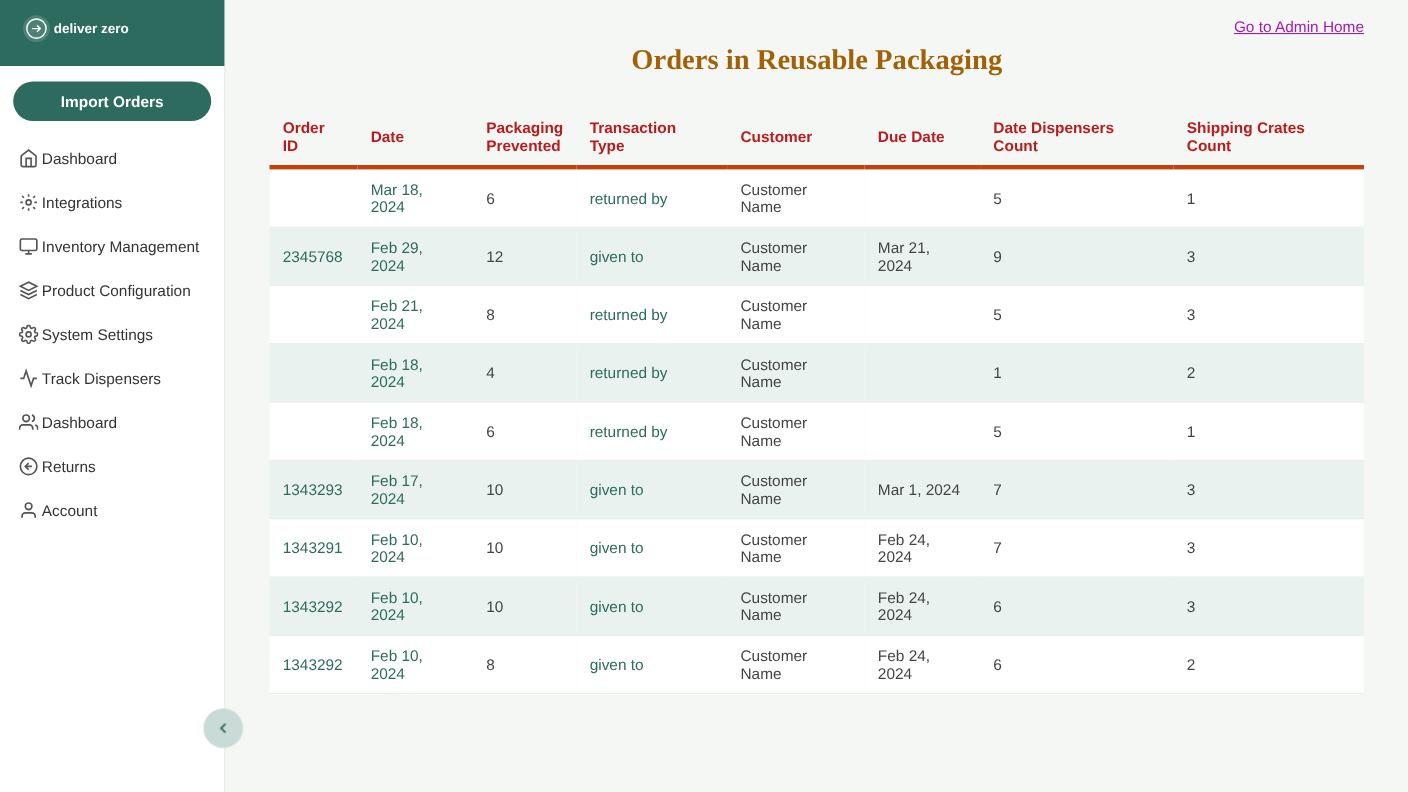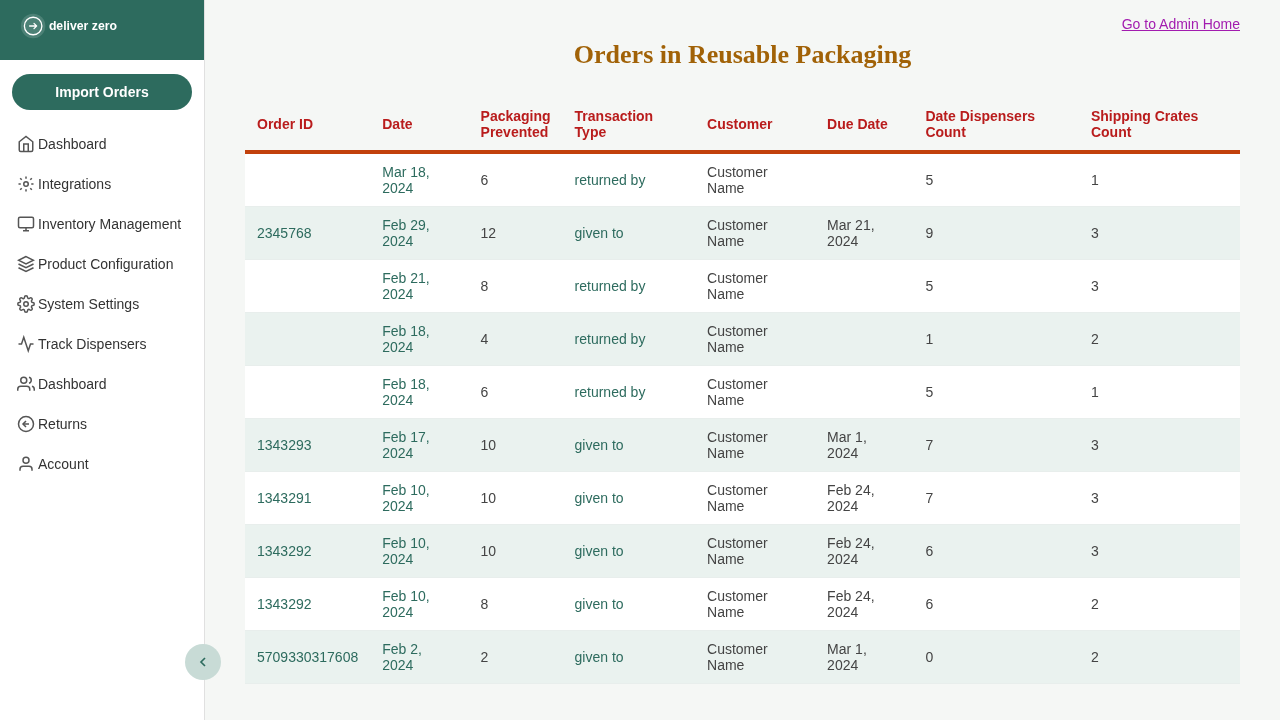--- a/index.html
+++ b/index.html
@@ -355,30 +355,20 @@
           <tr>
             <td class="td-order-id">1343292</td>
             <td class="td-date">Feb 10, 2024</td>
             <td>8</td>
             <td class="td-transaction">given to</td>
             <td>Customer Name</td>
             <td>Feb 24, 2024</td>
             <td>6</td>
             <td>2</td>
           </tr>
-          <tr>
-            <td class="td-order-id">5709330317608</td>
-            <td class="td-date">Feb 2, 2024</td>
-            <td>2</td>
-            <td class="td-transaction">given to</td>
-            <td>Customer Name</td>
-            <td>Mar 1, 2024</td>
-            <td>0</td>
-            <td>2</td>
-          </tr>
         </tbody>
     </table>
   </div>
 </div>
 
 <button id="collapse-btn">
   <svg viewBox="0 0 24 24" fill="none" stroke="#2d6b5e" stroke-width="2.5">
       <polyline points="15 18 9 12 15 6"></polyline>
     </svg>
 </button>

